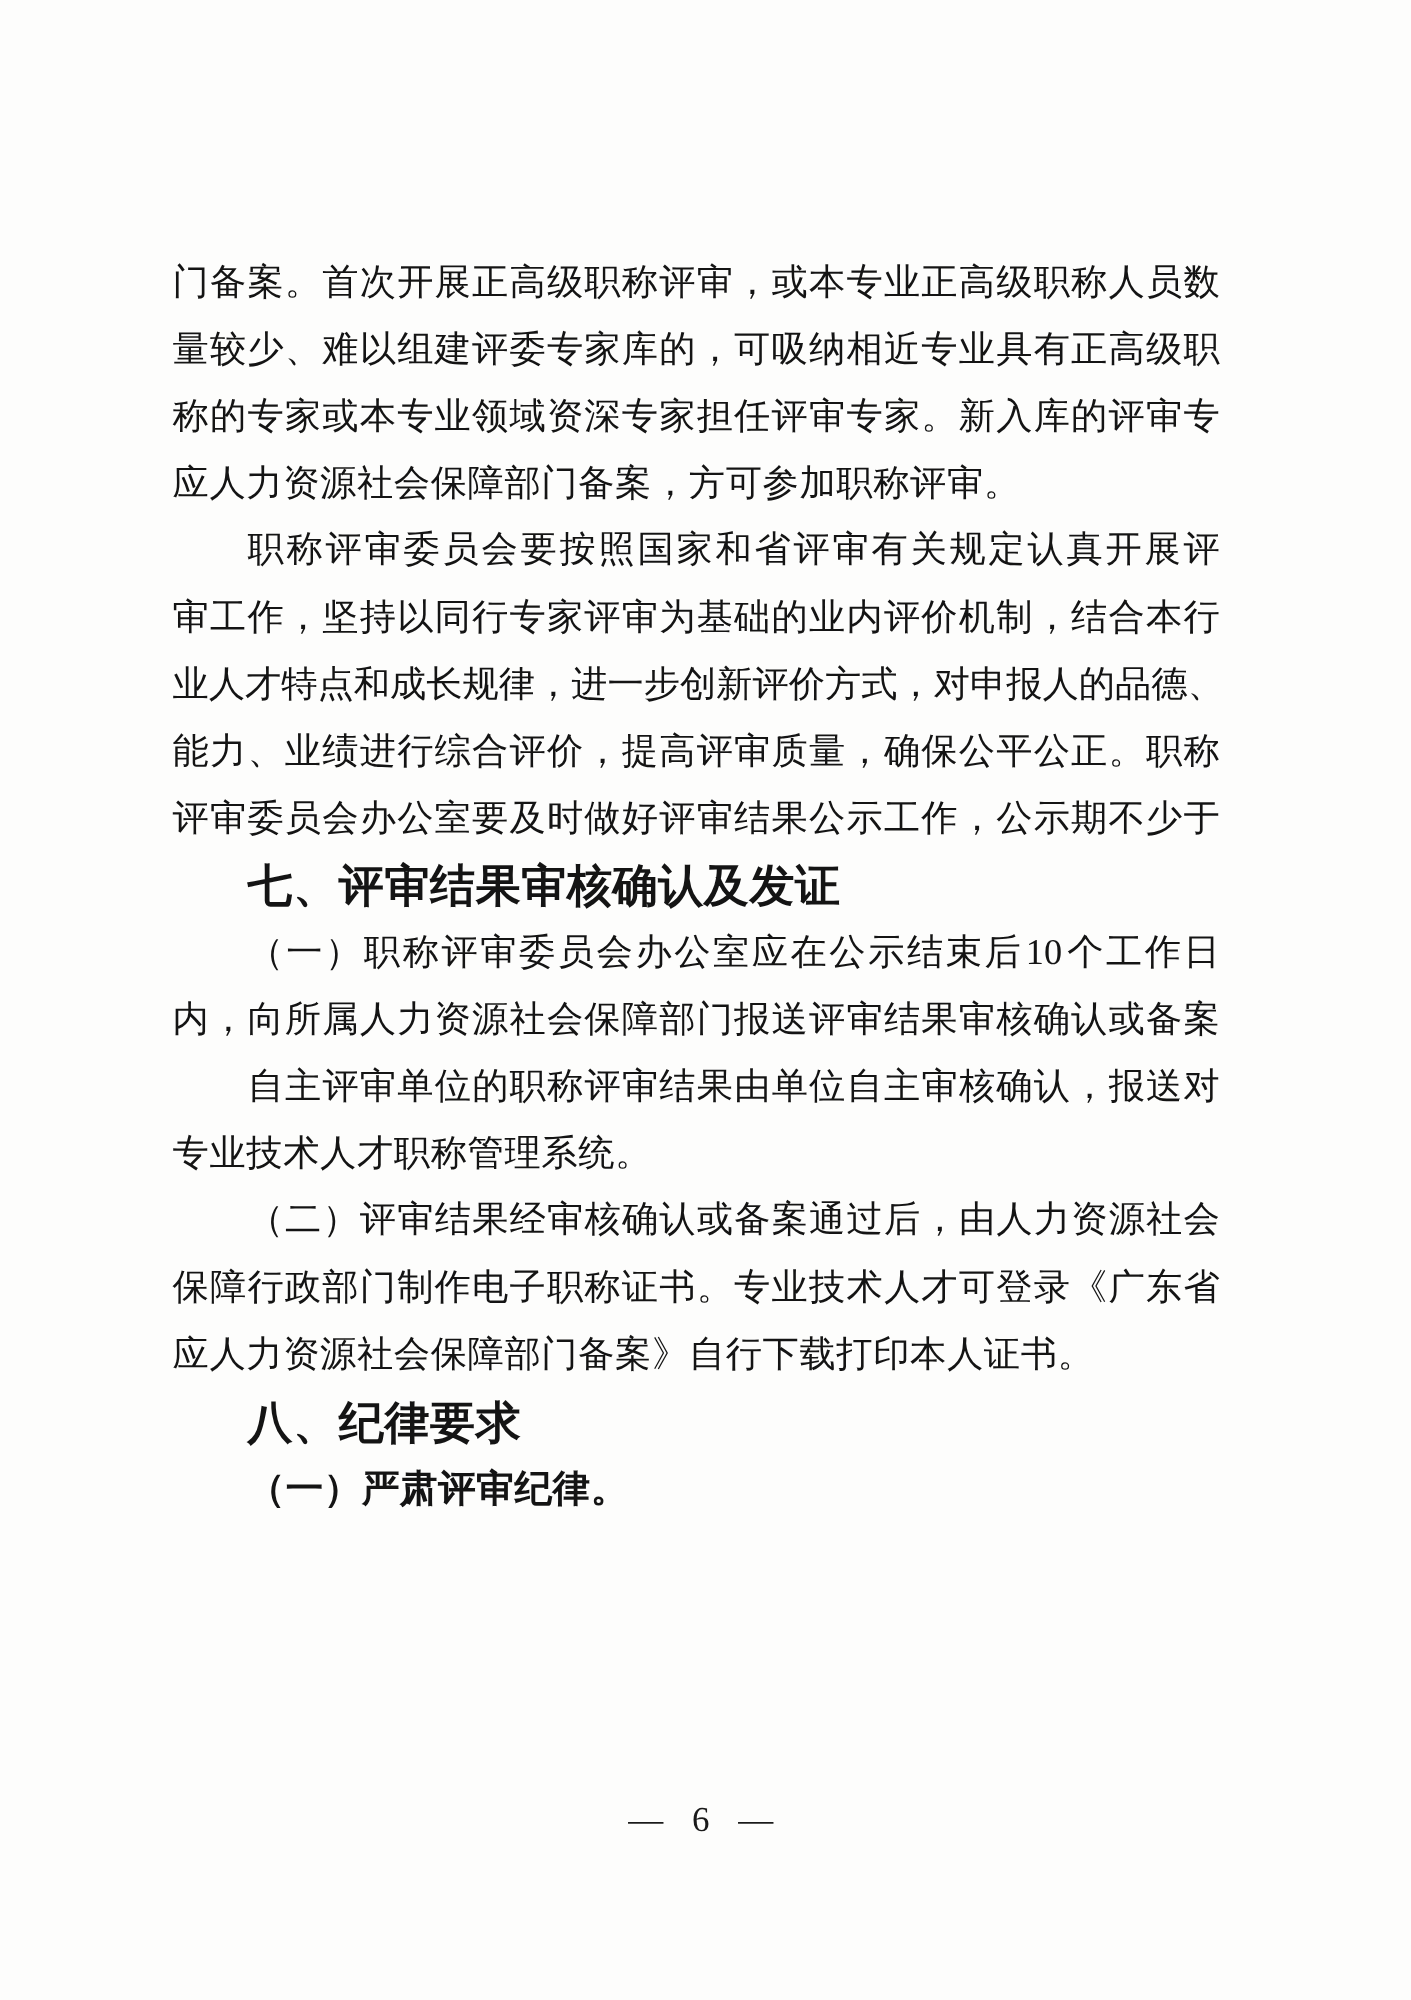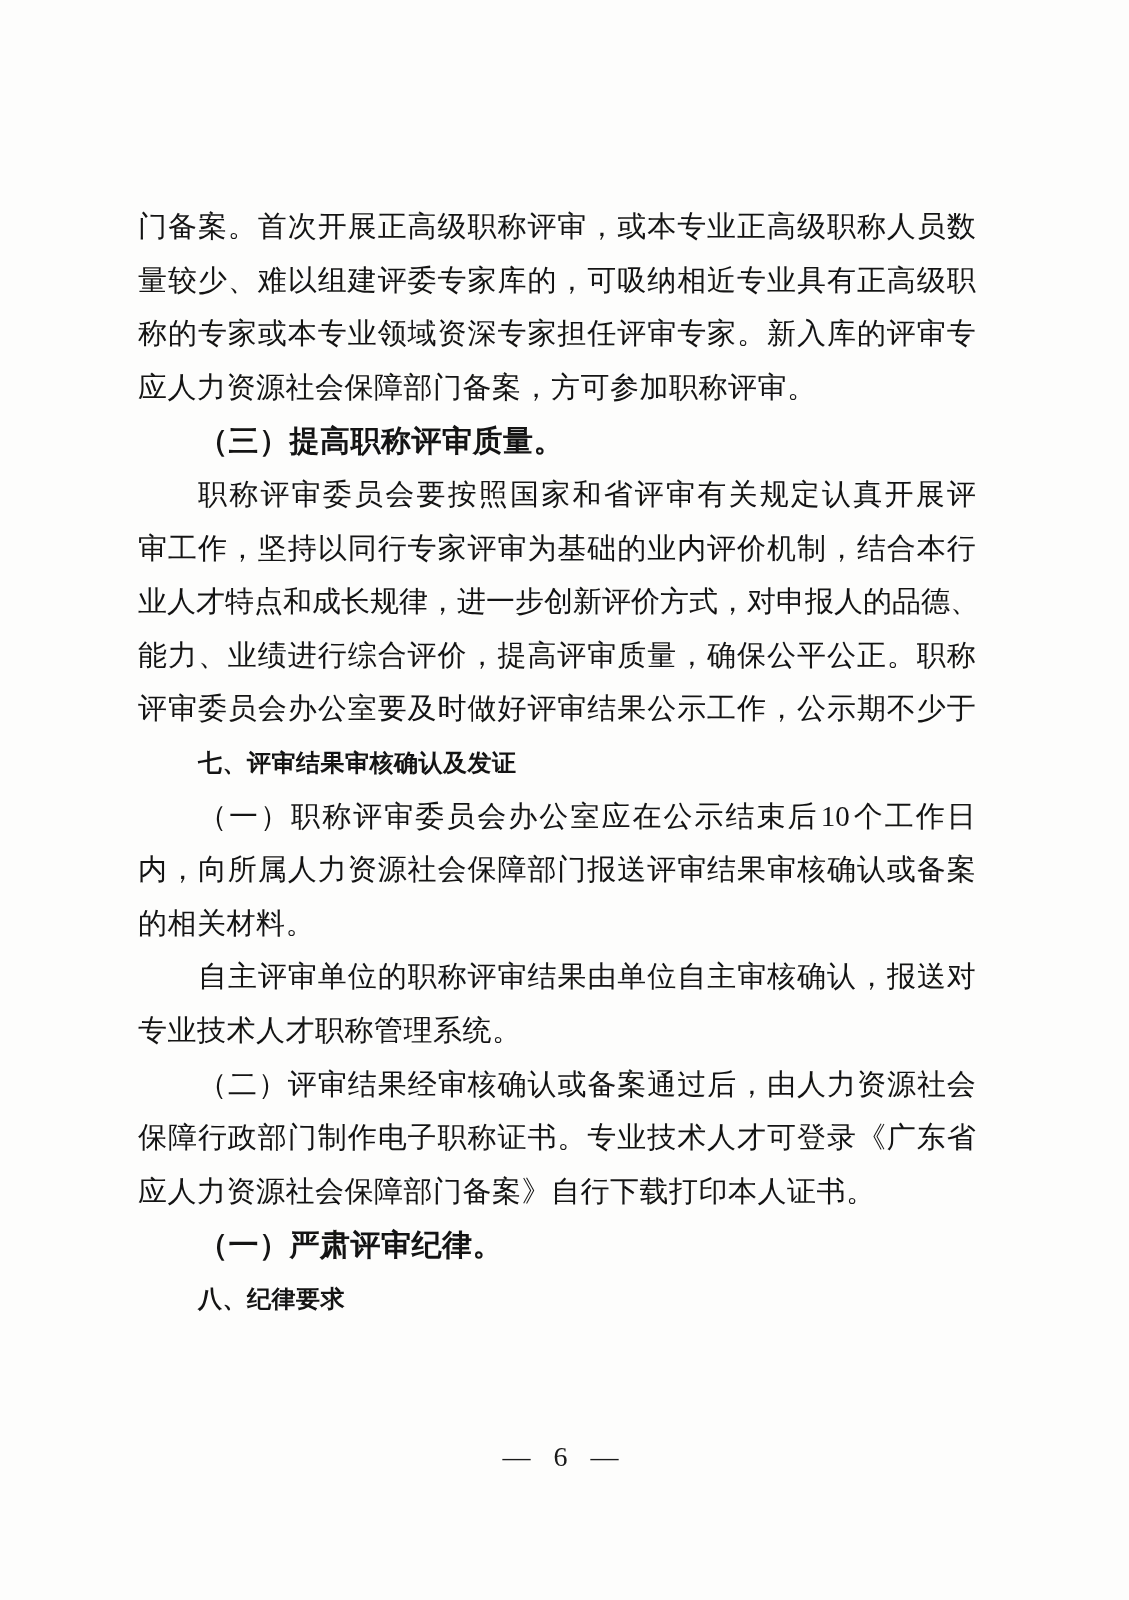--- a/index.html
+++ b/index.html
@@ -35,21 +35,21 @@
     justify-content: space-between;
     align-items: baseline;
     letter-spacing: 0;
     white-space: normal;
   }
   .line.justify span { display: inline-block; }
   .line.indent-2 { padding-left: 60px; }
   .line.section-heading {
     font-weight: bold;
     font-family: "Liberation Sans", "DejaVu Sans", sans-serif;
-    font-size: 24px;
+    font-size: 36px;
   }
   .line.sub-heading {
     font-weight: bold;
     font-size: 30px;
   }
   .footer {
     position: absolute;
     left: 0;
     top: 1441px;
     width: 100%;
@@ -150,21 +150,20 @@
         <span>。</span>
         <span>新</span>
         <span>入</span>
         <span>库</span>
         <span>的</span>
         <span>评</span>
         <span>审</span>
         <span>专</span>
       </div>
       <div class="line body">应人力资源社会保障部门备案，方可参加职称评审。</div>
-      <div class="line sub-heading indent-2">（三）提高职称评审质量。</div>
       <div class="line body indent-2 justify">
         <span>职</span>
         <span>称</span>
         <span>评</span>
         <span>审</span>
         <span>委</span>
         <span>员</span>
         <span>会</span>
         <span>要</span>
         <span>按</span>
@@ -359,21 +358,20 @@
         <span>结</span>
         <span>果</span>
         <span>审</span>
         <span>核</span>
         <span>确</span>
         <span>认</span>
         <span>或</span>
         <span>备</span>
         <span>案</span>
       </div>
-      <div class="line body">的相关材料。</div>
       <div class="line body indent-2 justify">
         <span>自</span>
         <span>主</span>
         <span>评</span>
         <span>审</span>
         <span>单</span>
         <span>位</span>
         <span>的</span>
         <span>职</span>
         <span>称</span>
@@ -448,21 +446,21 @@
         <span>才</span>
         <span>可</span>
         <span>登</span>
         <span>录</span>
         <span>《</span>
         <span>广</span>
         <span>东</span>
         <span>省</span>
       </div>
       <div class="line body">应人力资源社会保障部门备案》自行下载打印本人证书。</div>
+      <div class="line section-heading indent-2">八、纪律要求</div>
       <div class="line sub-heading indent-2">（一）严肃评审纪律。</div>
-      <div class="line section-heading indent-2">八、纪律要求</div>
     </div>
 
   <div class="footer">
     <span>— 6 —</span>
   </div>
 
 </div>
 
 </body></html>

